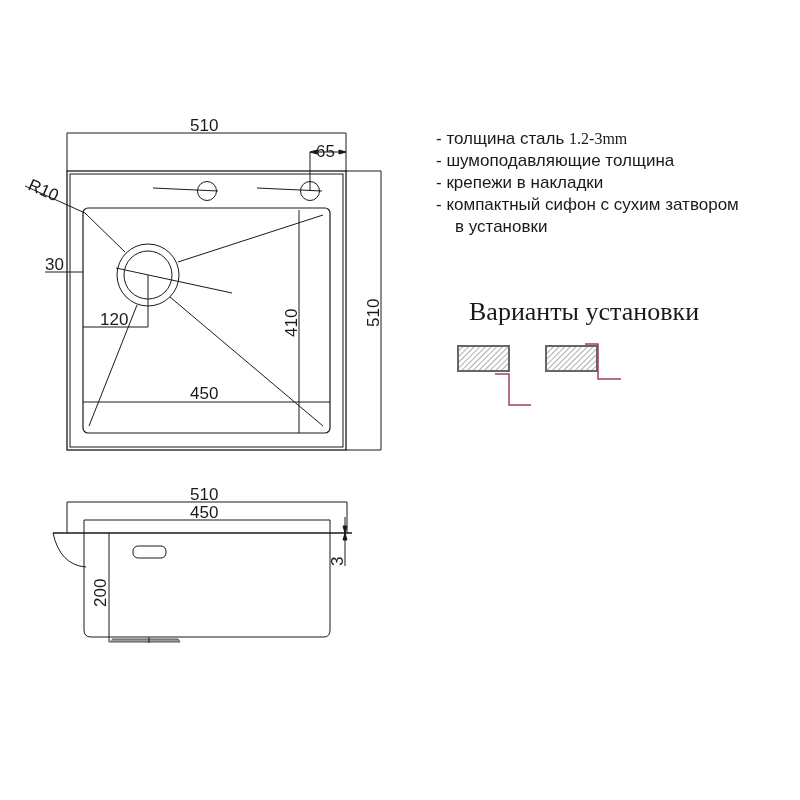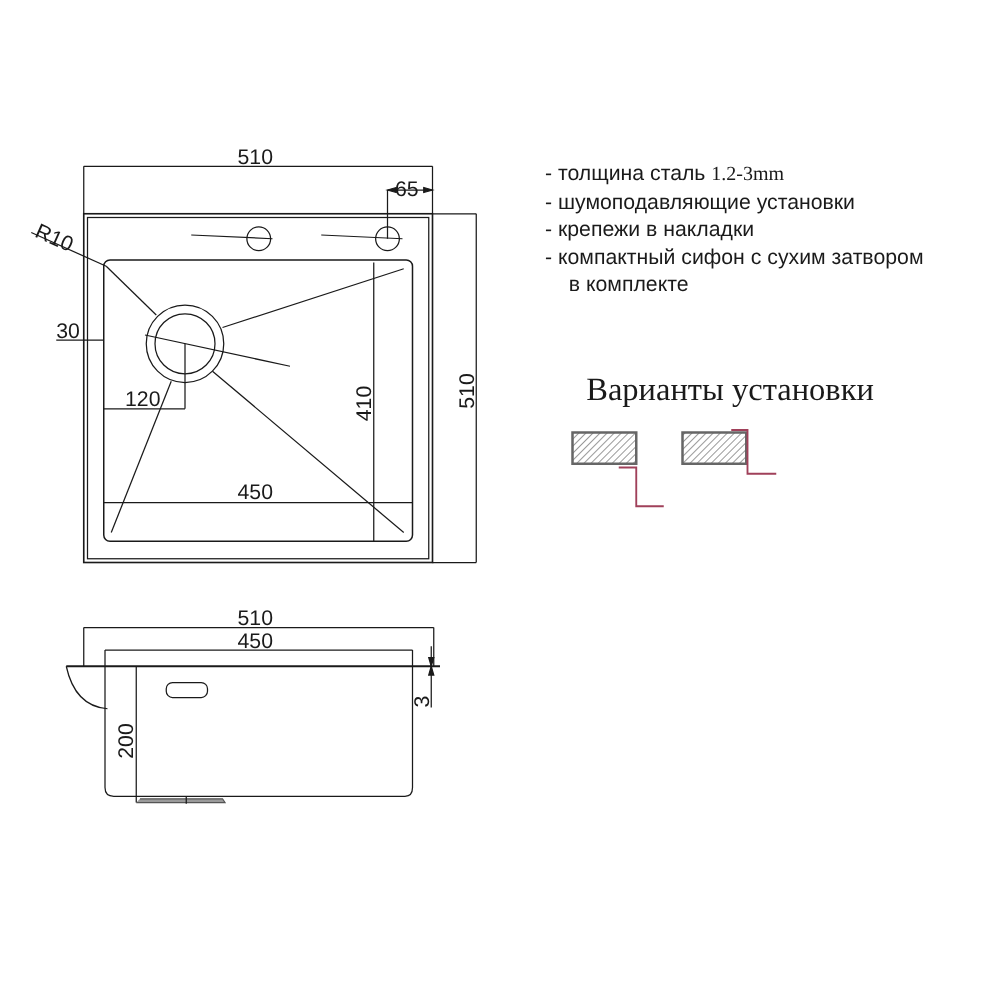--- a/index.html
+++ b/index.html
@@ -119,19 +119,19 @@
     <polyline points="495,374 509,374 509,405 531,405" fill="none" stroke="#a0405a" stroke-width="1.5"></polyline>
   </g>
   <g>
     <rect x="546" y="346" width="51" height="25" fill="url(#hatch)" stroke="#666666" stroke-width="2"></rect>
     <polyline points="585,344 598,344 598,379 621,379" fill="none" stroke="#a0405a" stroke-width="1.5"></polyline>
   </g>
 </svg>
 
 <ul class="feat">
   <li><span>- толщина сталь </span><span class="serif">1.2-3mm</span></li>
-  <li><span>- шумоподавляющие установки</span></li>
+  <li><span>- шумоподавляющие толщина</span></li>
   <li><span>- крепежи в накладки</span></li>
   <li><span>- компактный сифон с сухим затвором</span></li>
-  <li class="cont"><span>в комплекте</span></li>
+  <li class="cont"><span>в установки</span></li>
 </ul>
 
 <div class="title">Варианты установки</div>
 
 </body></html>

